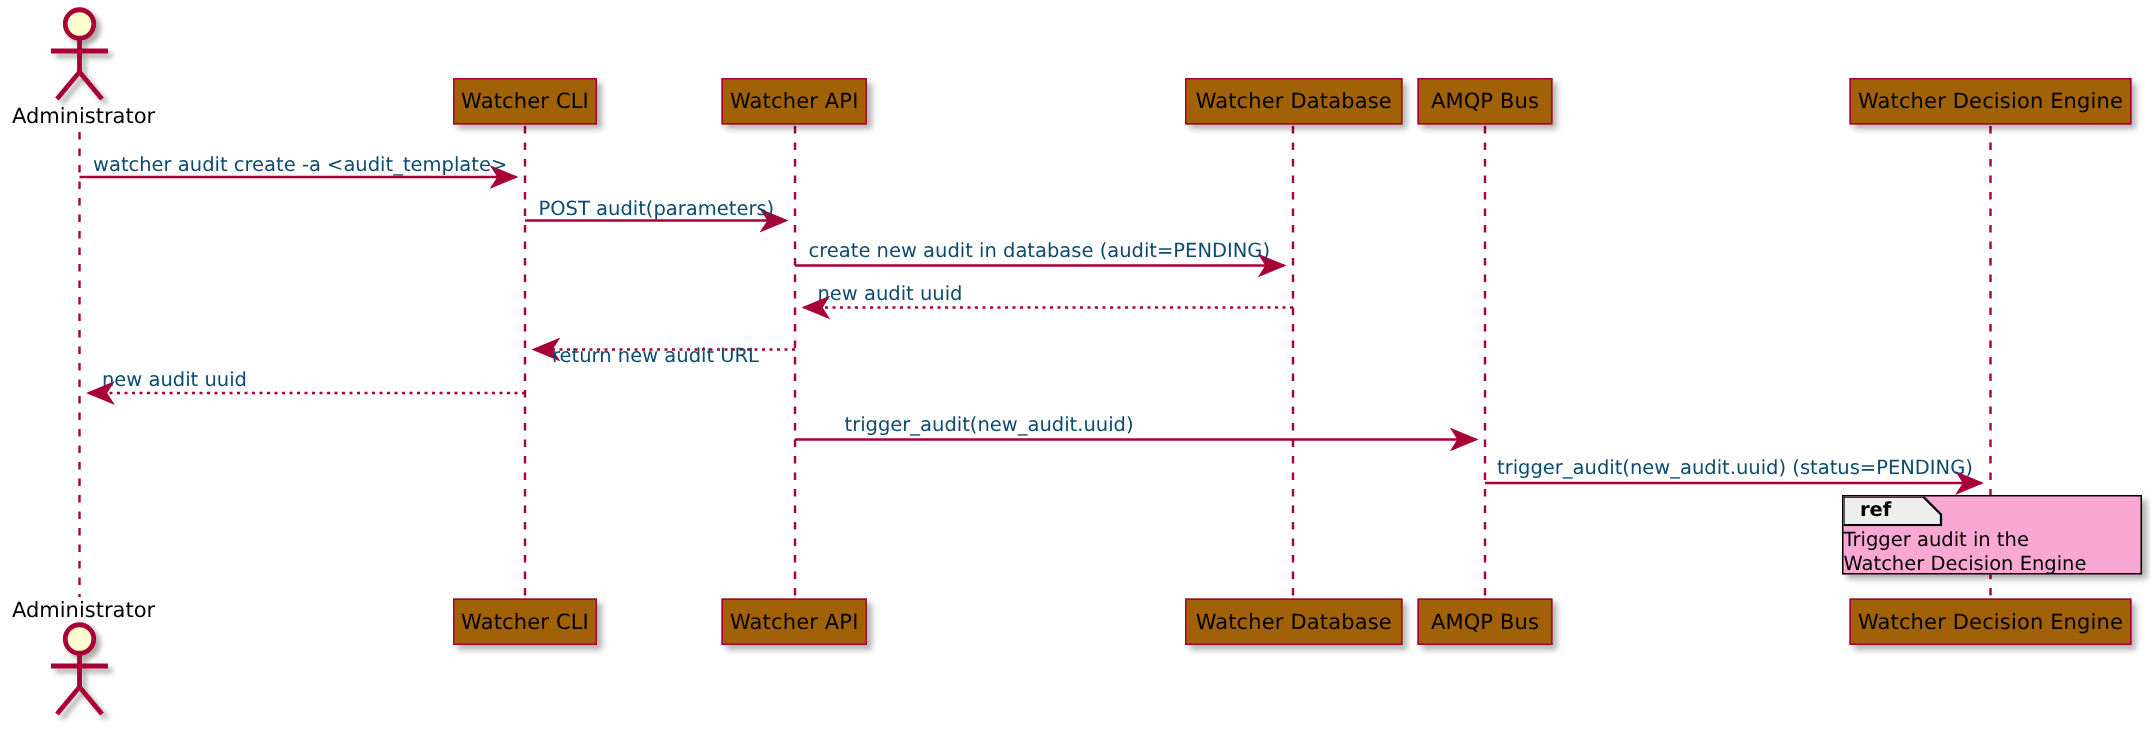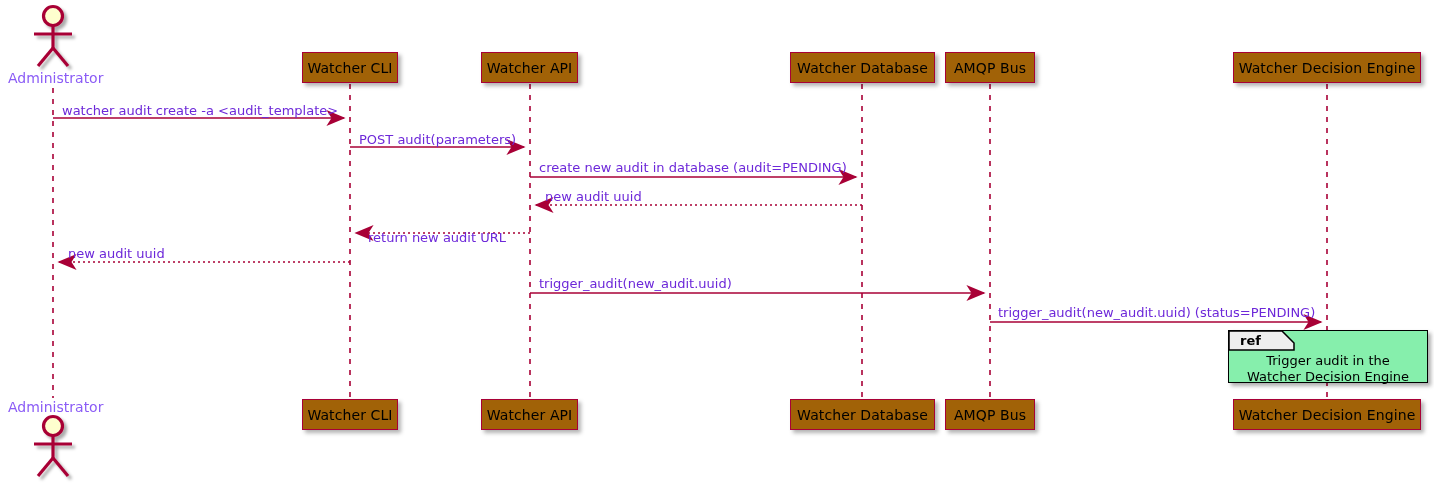--- a/index.html
+++ b/index.html
@@ -39,38 +39,38 @@
     justify-content: center;
     box-shadow: 3px 3px 4px rgba(0,0,0,0.30);
     white-space: nowrap;
     letter-spacing: 0.1px;
   }
 
   
   .actor-label {
     position: absolute;
     font-size: 14px;
-    color: #8b5cf6;
+    color: #000000;
     white-space: nowrap;
   }
 
   
   .msg-label {
     position: absolute;
     font-size: 13px;
-    color: #6d28d9;
+    color: #0c4a6e;
     white-space: nowrap;
     line-height: 1;
   }
 
   
   .ref-box {
     position: absolute;
     box-sizing: border-box;
-    background: #86efac;
+    background: #f9a8d4;
     border: 1.5px solid #000000;
     box-shadow: 3px 3px 4px rgba(0,0,0,0.32);
   }
   .ref-tab-clip {
     position: absolute;
     left: 0;
     top: 0;
     width: 72px;
     height: 20px;
     overflow: hidden;
@@ -82,21 +82,21 @@
     font-size: 13px;
     font-weight: bold;
     color: #000000;
     line-height: 1;
   }
   .ref-body {
     position: absolute;
     left: 0;
     right: 0;
     top: 22px;
-    text-align: center;
+    text-align: left;
     font-size: 13px;
     color: #000000;
     line-height: 16px;
   }
 </style>
 </head>
 <body>
 
 <div id="diagram">
 
@@ -192,21 +192,21 @@
 
   <div class="actor-label" style="left:8px; top:70px;">Administrator</div>
   <div class="actor-label" style="left:8px; top:399px;">Administrator</div>
 
   <div class="msg-label" style="left:62px; top:104px;">watcher audit create -a &lt;audit_template&gt;</div>
   <div class="msg-label" style="left:359px; top:133px;text-align:center;">POST audit(parameters)</div>
   <div class="msg-label" style="left:539px; top:161px;">create new audit in database (audit=PENDING)</div>
   <div class="msg-label" style="left:545px; top:190px;">new audit uuid</div>
   <div class="msg-label" style="left:368px; top:231px;">return new audit URL</div>
   <div class="msg-label" style="left:68px; top:247px;">new audit uuid</div>
-  <div class="msg-label" style="left:539px; top:277px;">trigger_audit(new_audit.uuid)</div>
+  <div class="msg-label" style="left:563px; top:277px;">trigger_audit(new_audit.uuid)</div>
   <div class="msg-label" style="left:998px; top:306px;">trigger_audit(new_audit.uuid) (status=PENDING)</div>
 
   <div class="ref-box" style="left:1228px; top:330px; width:200px; height:53px;">
     <div class="ref-tab-clip">
       <svg width="72" height="20" viewBox="0 0 72 20" xmlns="http://www.w3.org/2000/svg">
         <path d="M 0 0 L 53 0 L 65 12 L 65 19 L 0 19 z" fill="#EEEEEE" stroke="#000000" stroke-width="1.5"></path>
       </svg>
       <div class="ref-tab-label">ref</div>
     </div>
     <div class="ref-body">

